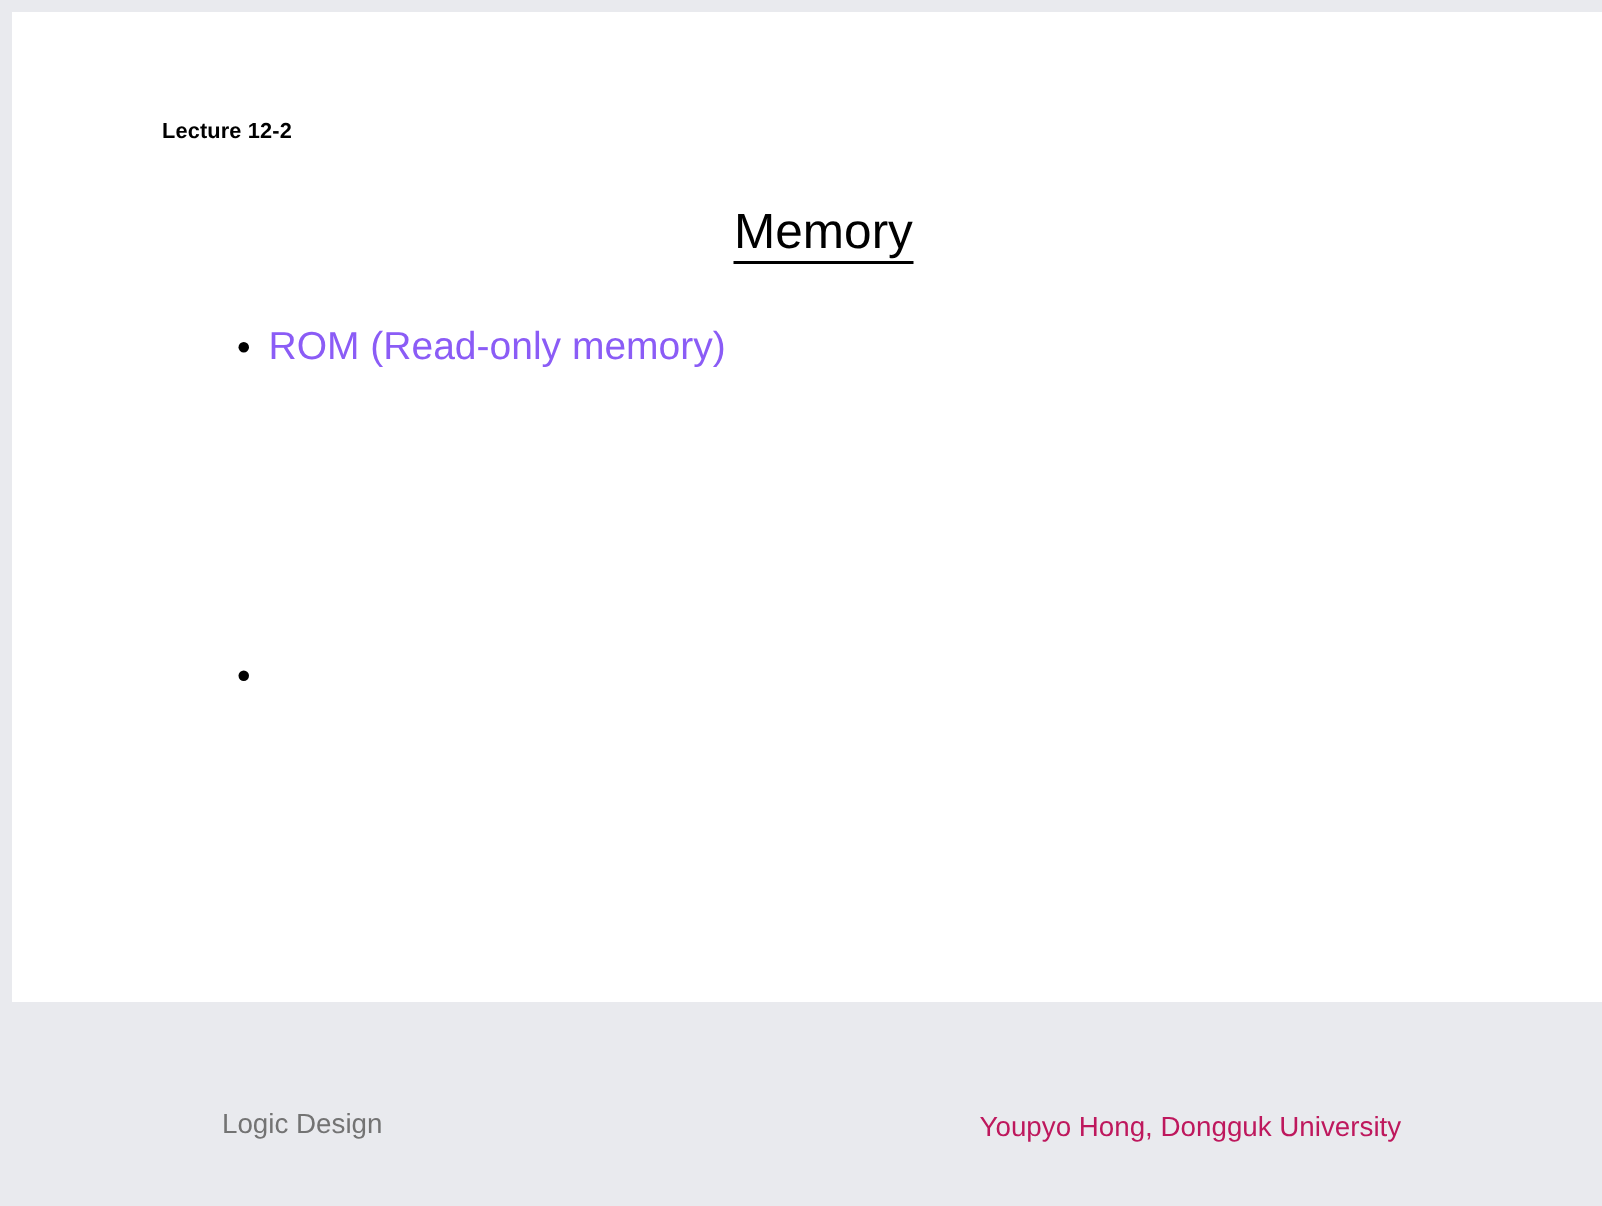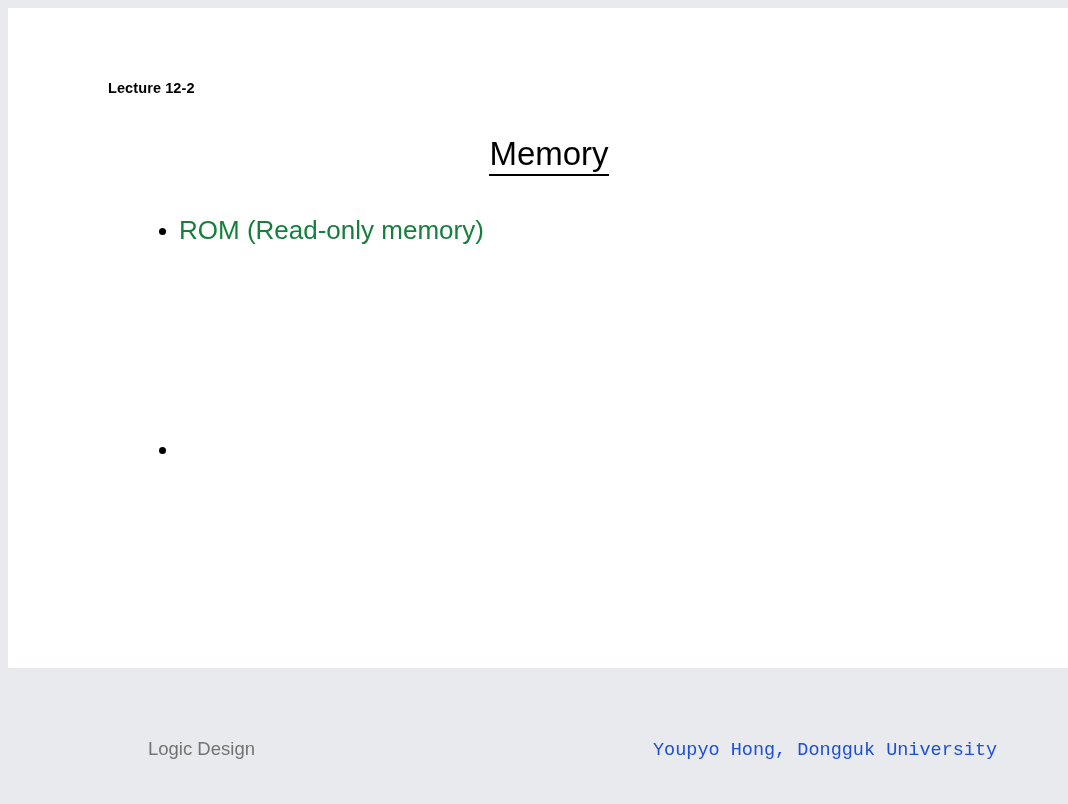--- a/index.html
+++ b/index.html
@@ -60,21 +60,21 @@
     width: 830px;
     list-style: none;
     margin: 0;
     padding: 0;
   }
   #bullet-list .bullet-item {
     position: relative;
     padding-left: 23px;
     font-size: 26px;
     font-weight: normal;
-    color: #15803d;
+    color: #8b5cf6;
     line-height: 1.25;
     white-space: nowrap;
   }
   #bullet-list .bullet-item + .bullet-item {
     margin-top: 186px;
   }
   #bullet-list .bullet-marker {
     position: absolute;
     left: 3px;
     top: 14px;
@@ -97,23 +97,22 @@
     top: 0;
     font-size: 18.5px;
     color: #737373;
     white-space: nowrap;
   }
   #footer-right {
     position: absolute;
     left: 645px;
     top: 2px;
     font-size: 18.5px;
-    color: #1d4ed8;
+    color: #be185d;
     white-space: nowrap;
-    font-family: Liberation Mono, monospace;
   }
 </style>
 </head>
 <body>
 
 <div id="slide-canvas">
   <div id="slide-page">
 
     <div id="lecture-label">Lecture 12-2</div>
 

